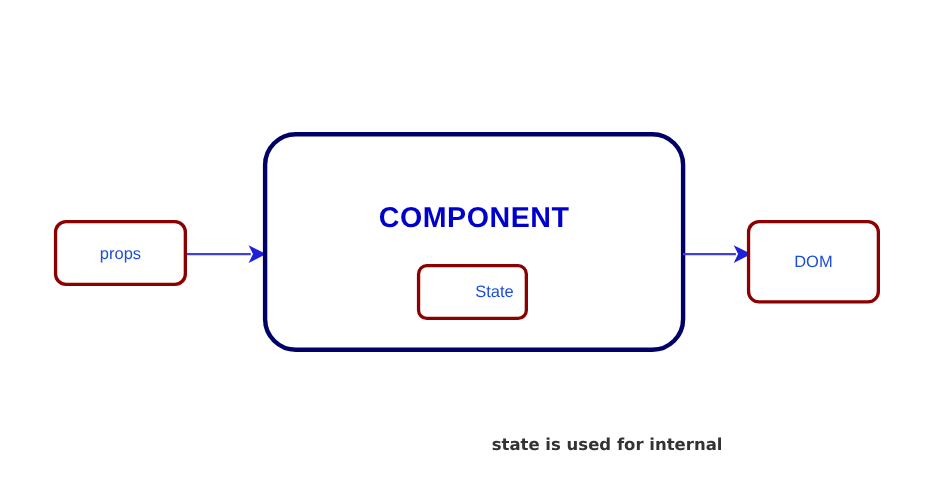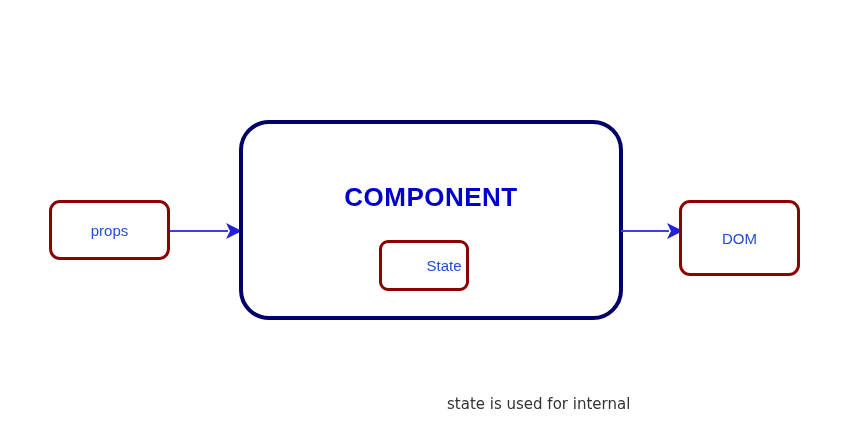--- a/index.html
+++ b/index.html
@@ -40,21 +40,21 @@
     top: 200px;
     width: 121px;
     height: 76px;
     border: 3px solid #8b0000;
     border-radius: 11px;
   }
 
   .node-state {
     left: 379px;
     top: 240px;
-    width: 90px;
+    width: 101px;
     height: 51px;
     border: 3px solid #8b0000;
     border-radius: 9px;
     padding-left: 40px;
   }
 
   .node-component {
     left: 239px;
     top: 120px;
     width: 384px;
@@ -97,21 +97,21 @@
   .caption {
     position: absolute;
     left: 447px;
     top: 354px;
     font-family: "DejaVu Sans", sans-serif;
     font-size: 15px;
     line-height: 20px;
     color: #333333;
     white-space: pre;
   }
-  .caption-line { display: block; }
+  .caption-line { display: block; font-weight: bold; }
 </style>
 </head>
 <body>
 
 <div id="canvas">
 
   <div class="node node-props">
     <span class="label-sm">props</span>
   </div>
 

